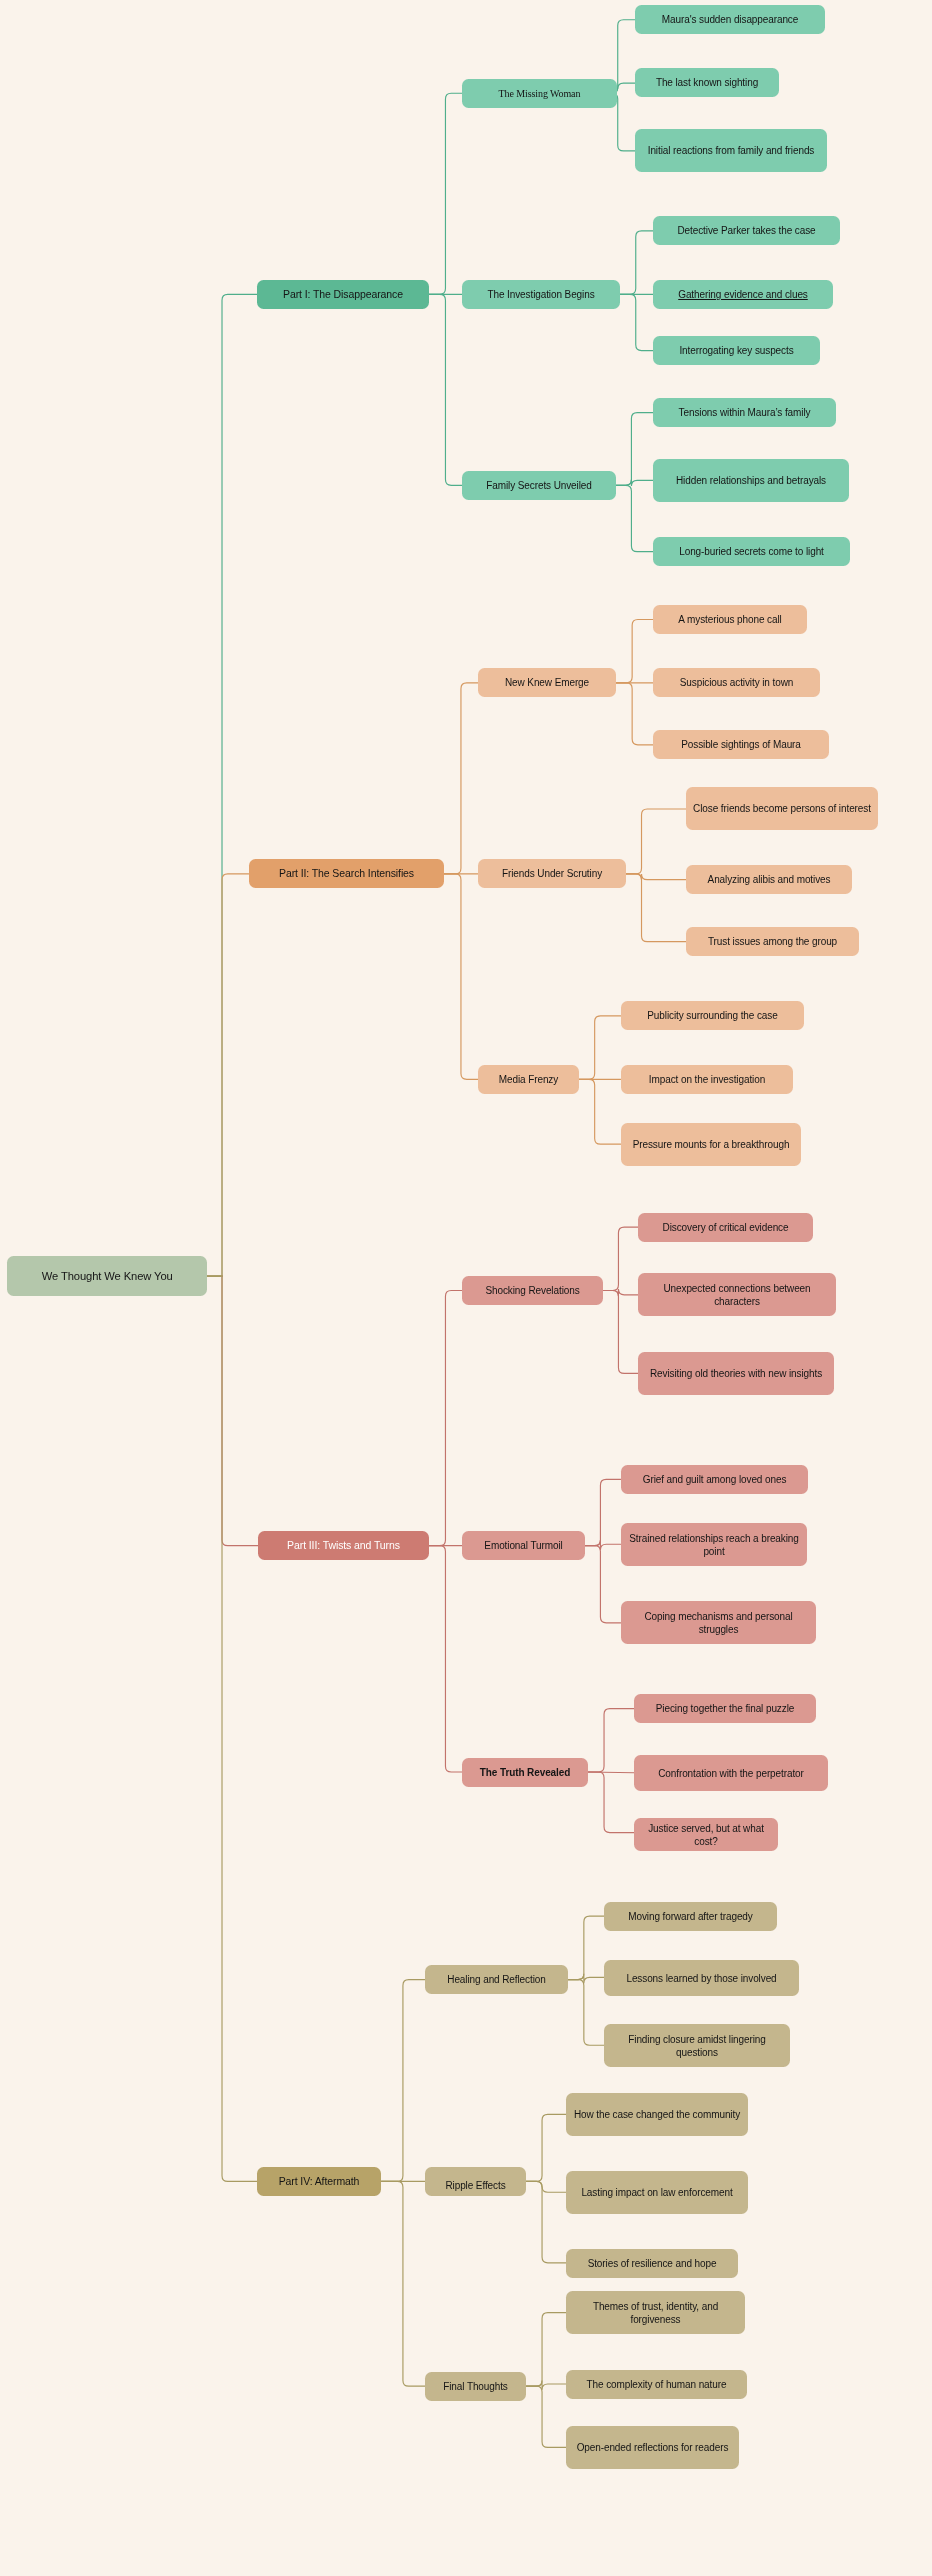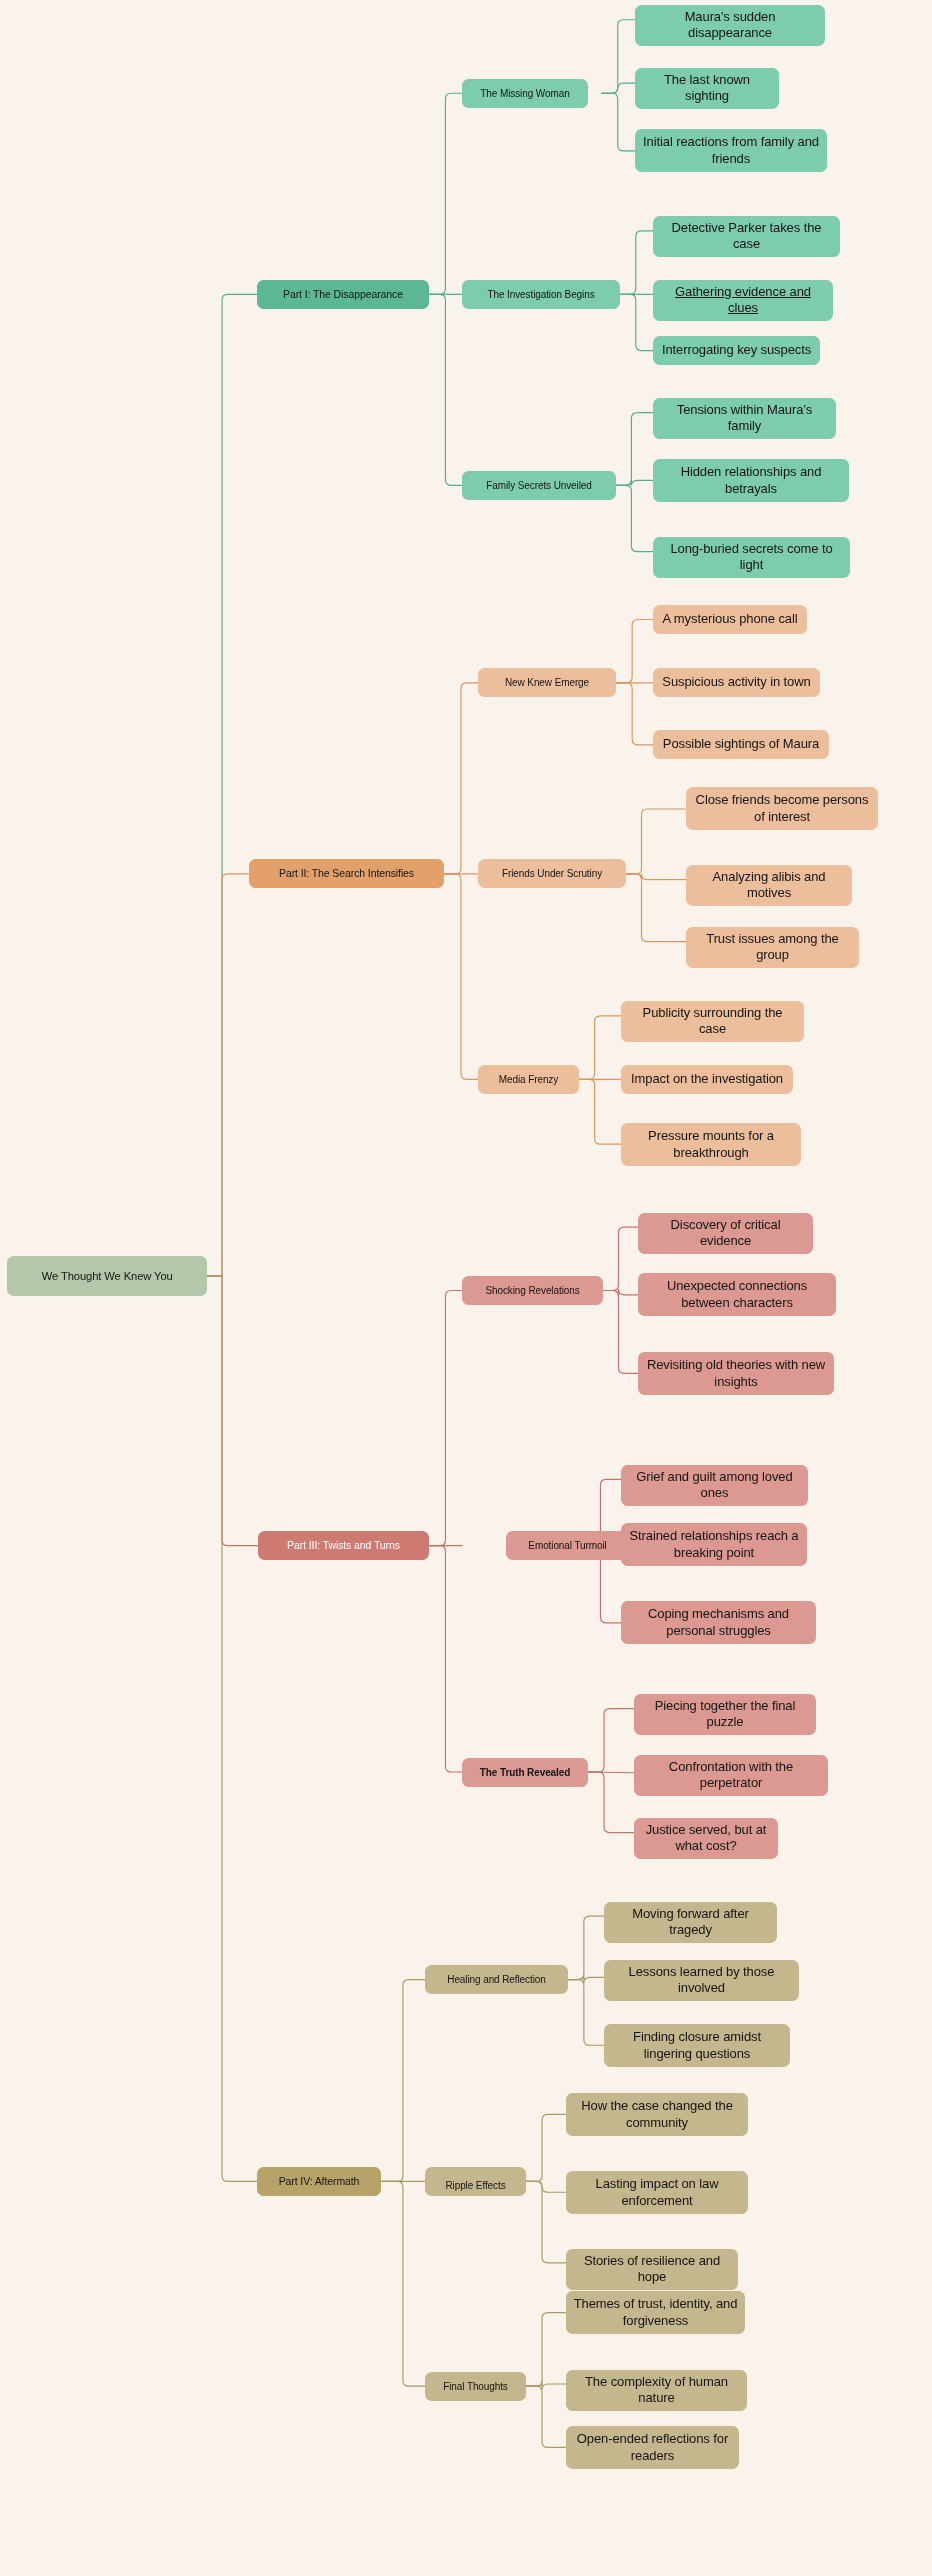--- a/index.html
+++ b/index.html
@@ -19,21 +19,21 @@
     text-align:center;
     border-radius:6.5px;
     color:#151515;
     line-height:1.30;
     padding:3.6px 6.5px;
     letter-spacing:-0.1px;
   }
   .root{font-size:11.2px;}
   .lvl1{font-size:10.5px;font-weight:400;}
   .lvl2{font-size:10px;}
-  .leaf{font-size:13px;}
+  .leaf{font-size:10px;}
 </style>
 </head>
 <body>
 
 <div id="map">
   <svg class="links" id="links" xmlns="http://www.w3.org/2000/svg" viewBox="0 0 1293 3573" width="932" height="2576">
       <path d="M 287 1770 L 308 1770" fill="none" stroke="#A89A62" stroke-width="1.6" stroke-linecap="round"></path>
       <path d="M 308 1770 L 308 416 Q 308 408 316 408 L 357 408" fill="none" stroke="#4FAE8B" stroke-width="1.6" stroke-linecap="round"></path>
       <path d="M 595 408 L 610 408 Q 618 408 618 400 L 618 137 Q 618 129 626 129 L 641 129" fill="none" stroke="#4FAE8B" stroke-width="1.6" stroke-linecap="round"></path>
       <path d="M 835 129 L 849 129 Q 857 129 857 121 L 857 35 Q 857 27 865 27 L 881 27" fill="none" stroke="#4FAE8B" stroke-width="1.6" stroke-linecap="round"></path>
@@ -87,21 +87,21 @@
       <path d="M 730 3026 L 744 3026 Q 752 3026 752 3034 L 752 3131 Q 752 3139 760 3139 L 785 3139" fill="none" stroke="#A89A62" stroke-width="1.6" stroke-linecap="round"></path>
       <path d="M 529 3026 L 551 3026 Q 559 3026 559 3034 L 559 3302 Q 559 3310 567 3310 L 590 3310" fill="none" stroke="#A89A62" stroke-width="1.6" stroke-linecap="round"></path>
       <path d="M 730 3310 L 744 3310 Q 752 3310 752 3302 L 752 3216 Q 752 3208 760 3208 L 785 3208" fill="none" stroke="#A89A62" stroke-width="1.6" stroke-linecap="round"></path>
       <path d="M 730 3310 L 744 3310 Q 752 3310 752 3302 L 752 3315 Q 752 3307 760 3307 L 785 3307" fill="none" stroke="#A89A62" stroke-width="1.6" stroke-linecap="round"></path>
       <path d="M 730 3310 L 744 3310 Q 752 3310 752 3318 L 752 3387 Q 752 3395 760 3395 L 785 3395" fill="none" stroke="#A89A62" stroke-width="1.6" stroke-linecap="round"></path>
     </svg>
   <div id="nodes">
       <div class="node lvl1" style="left: 257px; top: 280px; width: 172px; min-height: 29px; background: rgb(92, 184, 148); color: rgb(21, 21, 21);">
         <span>Part I: The Disappearance</span>
       </div>
-      <div class="node lvl2" style="left: 462px; top: 79px; width: 126px; min-height: 29px; background: rgb(126, 204, 174);">
+      <div class="node lvl2" style="left: 462px; top: 79px; width: 155px; min-height: 29px; background: rgb(126, 204, 174); font-family: Liberation Serif, serif;">
         <span>The Missing Woman</span>
       </div>
       <div class="node leaf" style="left: 635px; top: 5px; width: 190px; min-height: 29px; background: rgb(126, 204, 174);">
         <span>Maura's sudden disappearance</span>
       </div>
       <div class="node leaf" style="left: 635px; top: 68px; width: 144px; min-height: 29px; background: rgb(126, 204, 174);">
         <span>The last known sighting</span>
       </div>
       <div class="node leaf" style="left: 635px; top: 129px; width: 192px; min-height: 43px; background: rgb(126, 204, 174);">
         <span>Initial reactions from family and friends</span>
@@ -177,21 +177,21 @@
       </div>
       <div class="node leaf" style="left: 638px; top: 1213px; width: 175px; min-height: 29px; background: rgb(219, 153, 145);">
         <span>Discovery of critical evidence</span>
       </div>
       <div class="node leaf" style="left: 638px; top: 1273px; width: 198px; min-height: 43px; background: rgb(219, 153, 145);">
         <span>Unexpected connections between characters</span>
       </div>
       <div class="node leaf" style="left: 638px; top: 1352px; width: 196px; min-height: 43px; background: rgb(219, 153, 145);">
         <span>Revisiting old theories with new insights</span>
       </div>
-      <div class="node lvl2" style="left: 462px; top: 1531px; width: 123px; min-height: 29px; background: rgb(219, 153, 145); margin-left: 44px;">
+      <div class="node lvl2" style="left: 462px; top: 1531px; width: 123px; min-height: 29px; background: rgb(219, 153, 145);">
         <span>Emotional Turmoil</span>
       </div>
       <div class="node leaf" style="left: 621px; top: 1465px; width: 187px; min-height: 29px; background: rgb(219, 153, 145);">
         <span>Grief and guilt among loved ones</span>
       </div>
       <div class="node leaf" style="left: 621px; top: 1523px; width: 186px; min-height: 43px; background: rgb(219, 153, 145);">
         <span>Strained relationships reach a breaking point</span>
       </div>
       <div class="node leaf" style="left: 621px; top: 1601px; width: 195px; min-height: 43px; background: rgb(219, 153, 145);">
         <span>Coping mechanisms and personal struggles</span>

